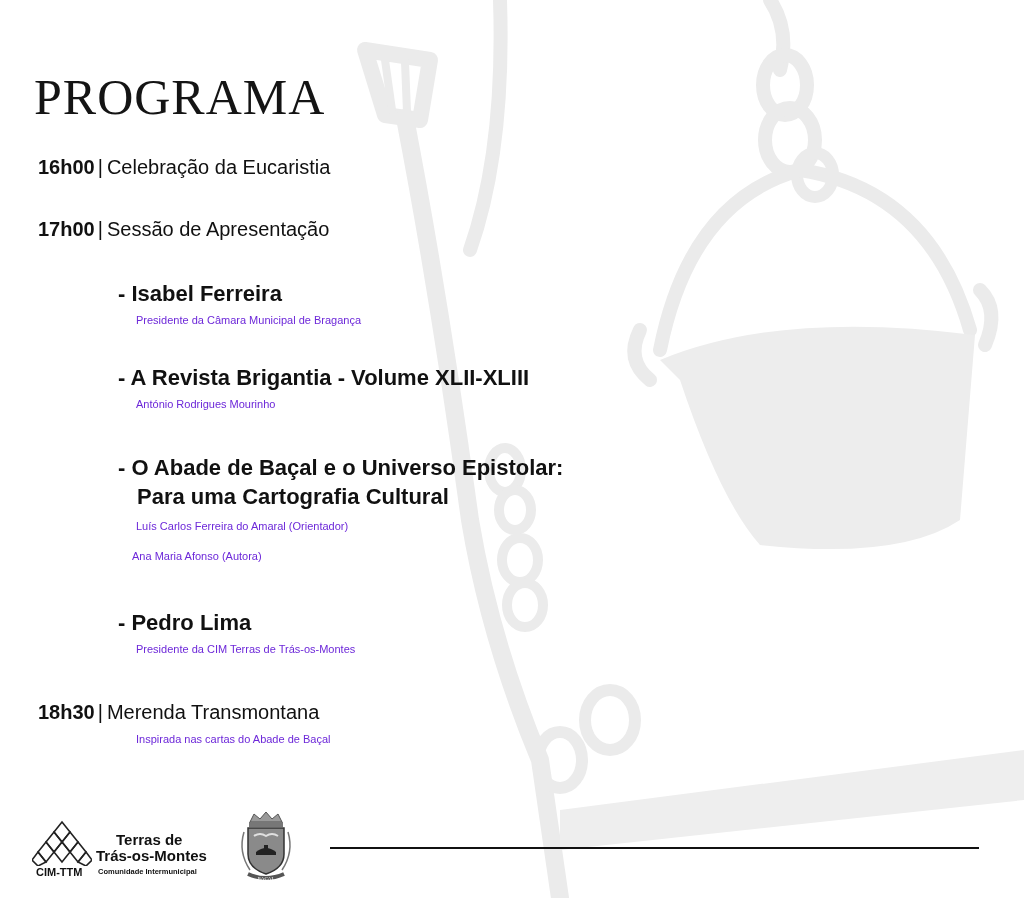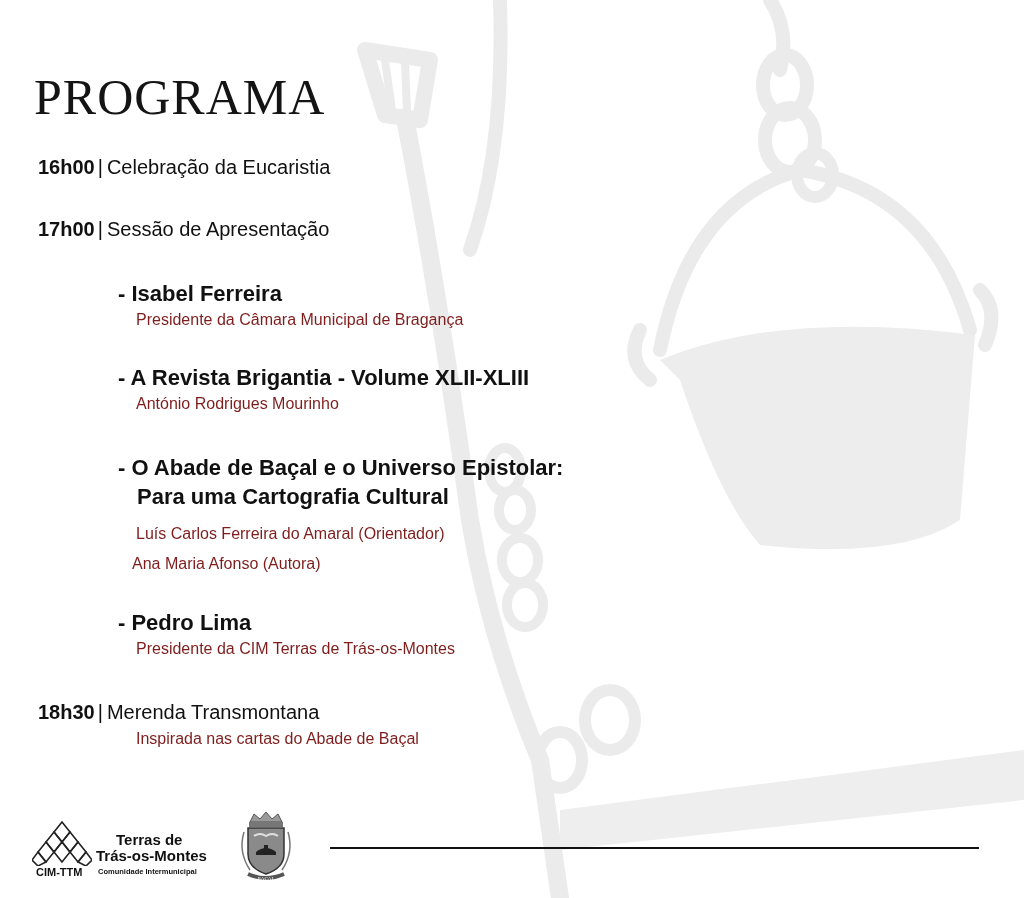--- a/index.html
+++ b/index.html
@@ -19,21 +19,21 @@
   }
 
   .row { position: absolute; left: 38px; font-size: 20px; line-height: 28px; white-space: nowrap; text-align: right; }
   .row .time { font-weight: bold; }
   .row .sep { font-weight: normal; margin: 0 4px 0 3px; }
   .row .bold { font-weight: normal; }
 
   .item { position: absolute; left: 118px; white-space: nowrap; }
   .item .head { font-size: 22px; font-weight: bold; line-height: 29px; }
   .item .head2 { font-size: 22px; font-weight: bold; line-height: 29px; padding-left: 19px; }
-  .item .sub { font-size: 16px; line-height: 24px; padding-left: 18px; color: #7f1d1d; }
+  .item .sub { font-size: 11px; line-height: 24px; padding-left: 18px; color: #6d28d9; }
   .item .sub.alt { padding-left: 14px; margin-top: 8px; }
 
   .footer-line { position: absolute; left: 330px; top: 847px; width: 649px; height: 2px; background: #111; }
 
   .logo-cim { position: absolute; left: 30px; top: 818px; width: 200px; height: 64px; }
   .logo-cim .cim-label { position: absolute; left: 6px; top: 48px; font-size: 11px; font-weight: bold; }
   .logo-cim .t1 { position: absolute; left: 66px; top: 14px; font-size: 15px; font-weight: bold; line-height: 16px; margin-left: 20px; }
   .logo-cim .t2 { position: absolute; left: 66px; top: 30px; font-size: 15px; font-weight: bold; line-height: 16px; }
   .logo-cim .t3 { position: absolute; left: 68px; top: 49px; font-size: 7.5px; font-weight: bold; }
   .crest { position: absolute; left: 234px; top: 810px; width: 64px; height: 72px; }
@@ -91,21 +91,21 @@
   </div>
 
   <div class="item" style="top:363px">
     <div class="head">- A Revista Brigantia - Volume XLII-XLIII</div>
     <div class="sub">António Rodrigues Mourinho</div>
   </div>
 
   <div class="item" style="top:453px">
     <div class="head">- O Abade de Baçal e o Universo Epistolar:</div>
     <div class="head2">Para uma Cartografia Cultural</div>
-    <div class="sub" style="margin-top:11px">Luís Carlos Ferreira do Amaral (Orientador)</div>
+    <div class="sub" style="margin-top:3px">Luís Carlos Ferreira do Amaral (Orientador)</div>
     <div class="sub alt" style="margin-top:6px">Ana Maria Afonso (Autora)</div>
   </div>
 
   <div class="item" style="top:608px">
     <div class="head">- Pedro Lima</div>
     <div class="sub">Presidente da CIM Terras de Trás-os-Montes</div>
   </div>
 
   <div class="row" style="top:698px">
     <span class="time">18h30</span><span class="sep">|</span><span class="bold">Merenda Transmontana</span>

